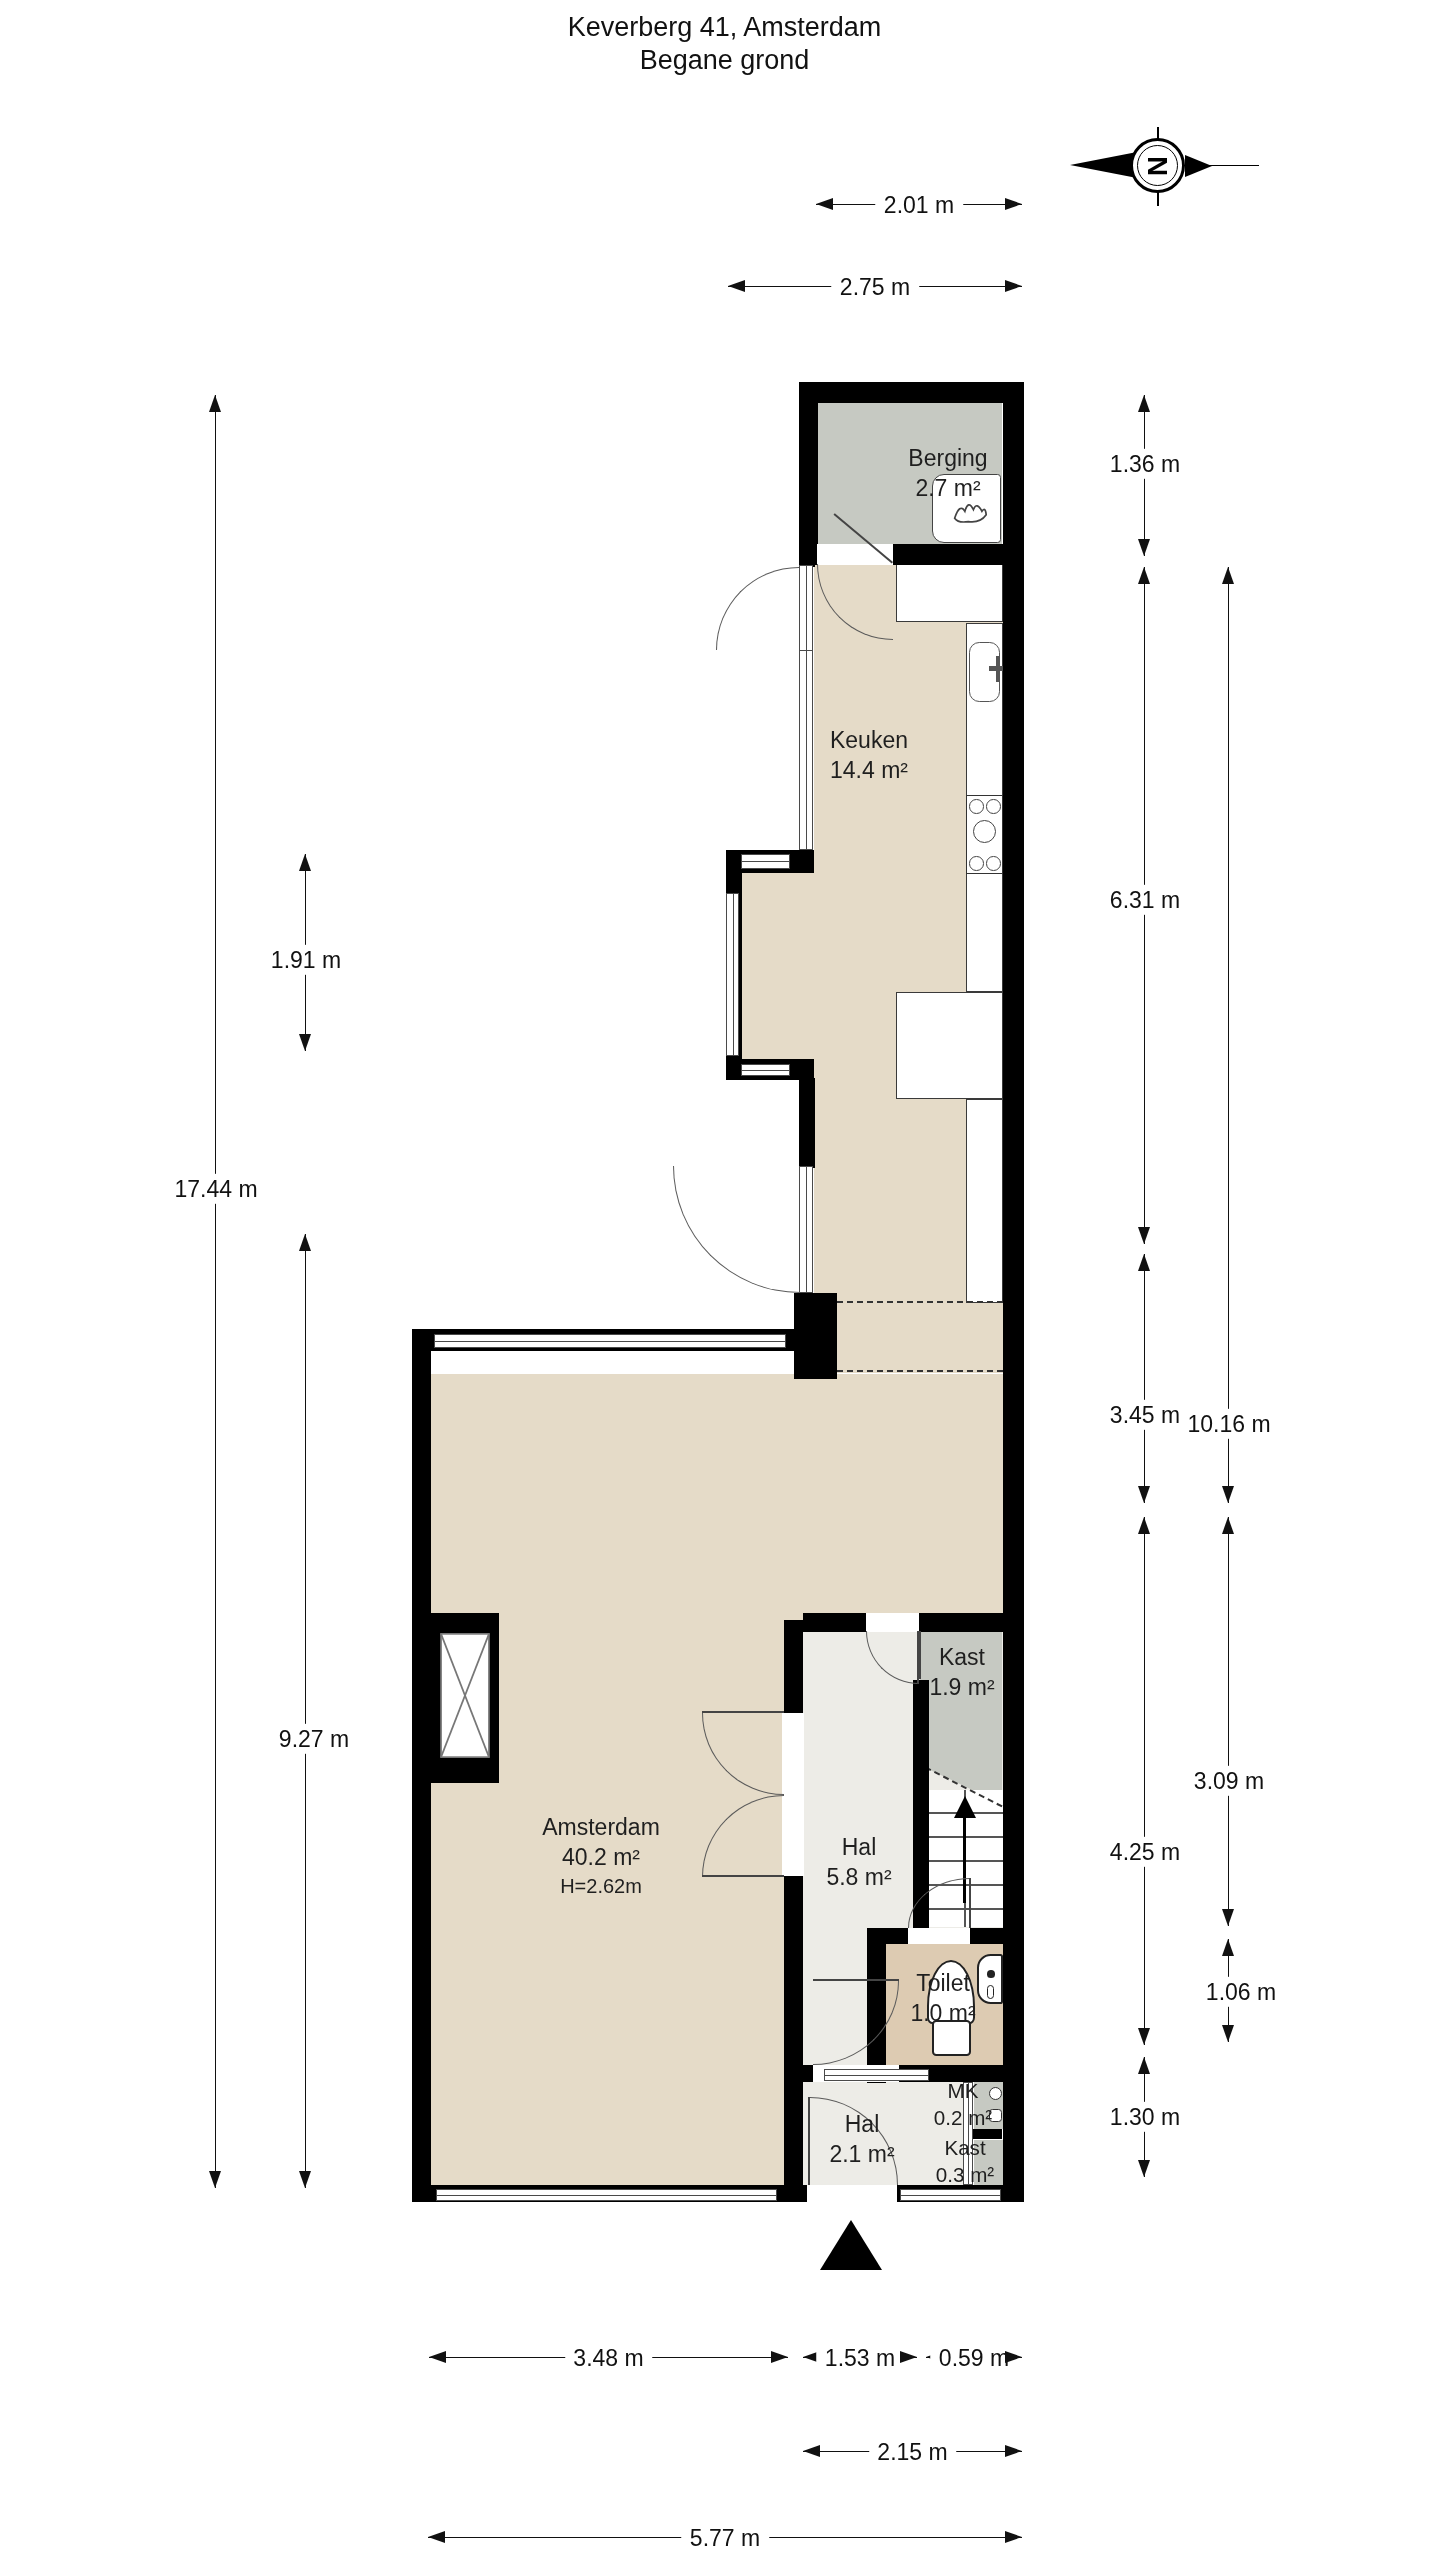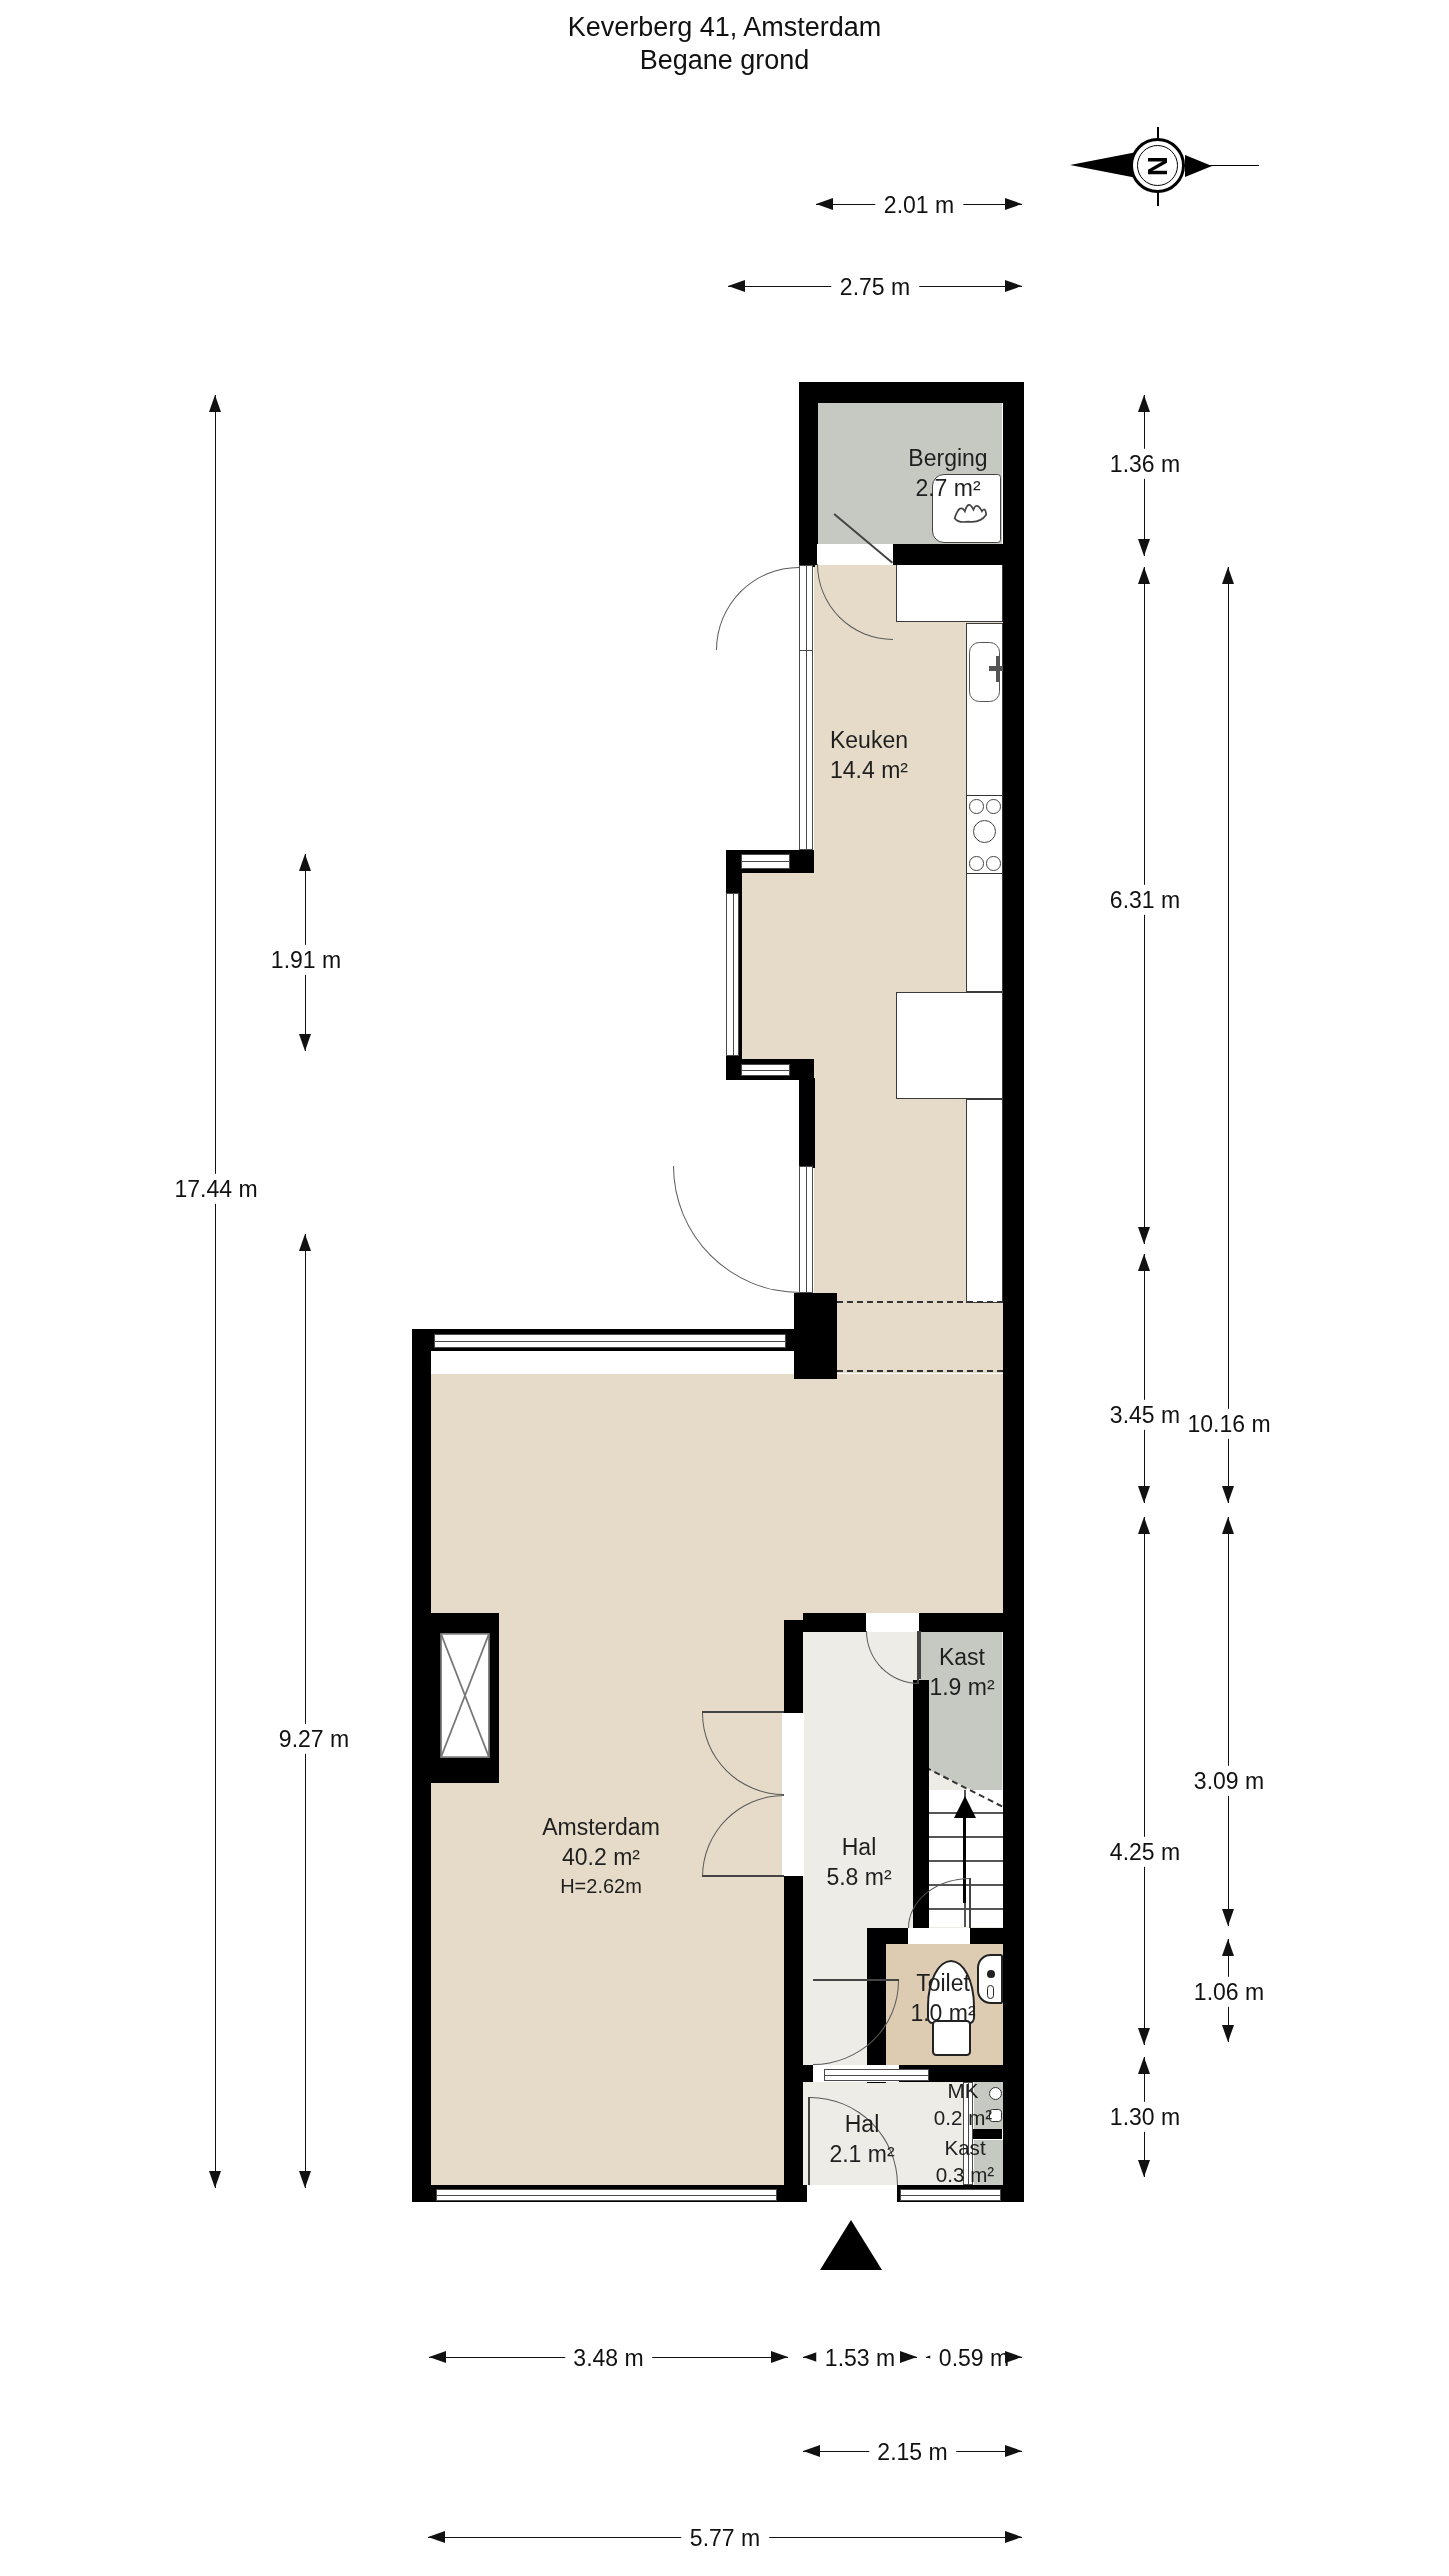--- a/index.html
+++ b/index.html
@@ -249,21 +249,21 @@
   <span class="dimlabel" style="left:0;top:60px;">1.30 m</span>
 </div>
 
 <div class="dim v" style="left:1228px;top:567px;height:936px;">
   <span class="dimlabel" style="left:0;top:857px;">10.16 m</span>
 </div>
 <div class="dim v" style="left:1228px;top:1517px;height:409px;">
   <span class="dimlabel" style="left:0;top:264px;">3.09 m</span>
 </div>
 <div class="dim v" style="left:1228px;top:1939px;height:103px;">
-  <span class="dimlabel" style="left:0;top:53px;">1.06 m</span>
+  <span class="dimlabel" style="left:12px;top:53px;">1.06 m</span>
 </div>
 
 <div class="dim h" style="left:429px;top:2357px;width:359px;">
   <span class="dimlabel" style="left:50%;top:0;">3.48 m</span>
 </div>
 <div class="dim h" style="left:803px;top:2357px;width:114px;">
   <span class="dimlabel" style="left:50%;top:0;">1.53 m</span>
 </div>
 <div class="dim h" style="left:926px;top:2357px;width:96px;">
   <span class="dimlabel" style="left:50%;top:0;">0.59 m</span>

